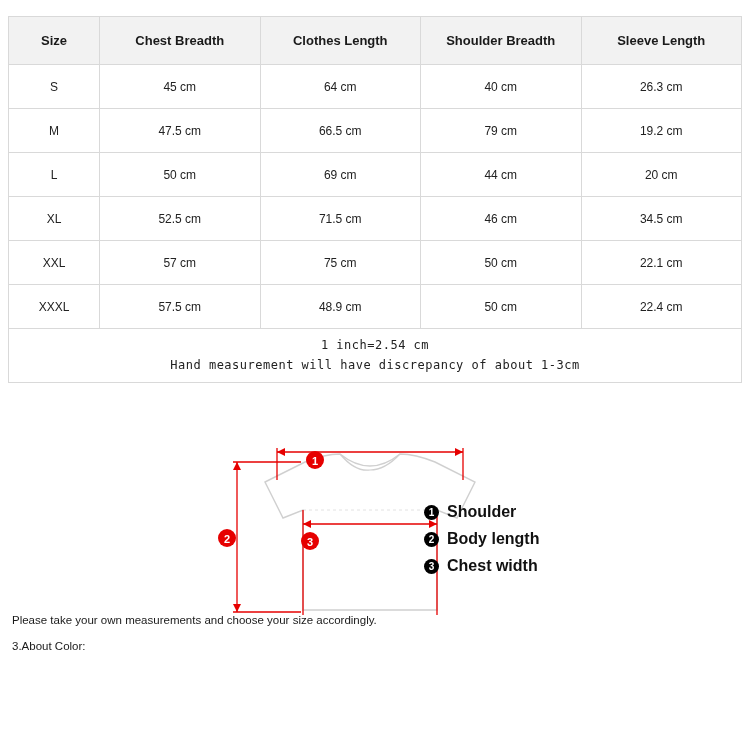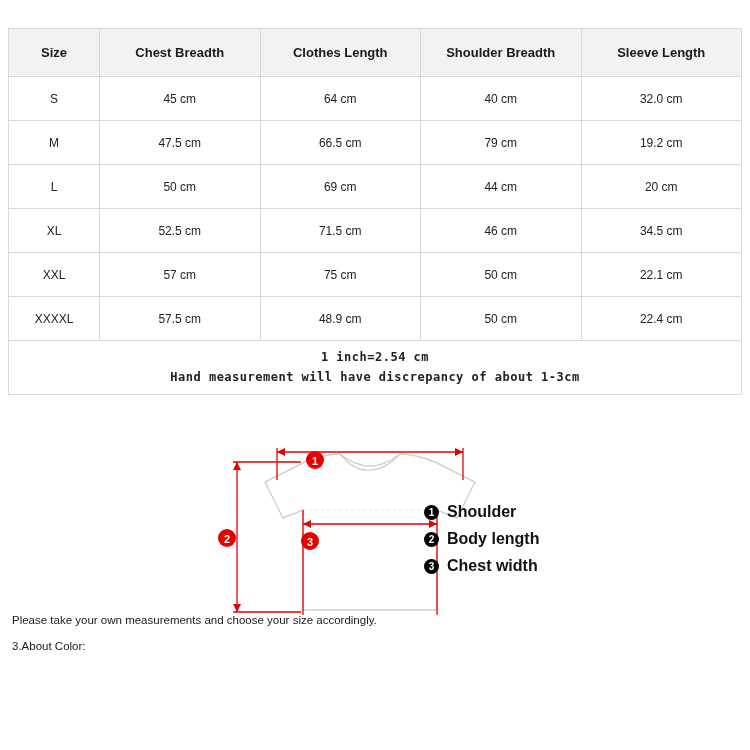--- a/index.html
+++ b/index.html
@@ -17,21 +17,21 @@
   .page {
     position: relative;
     width: 750px;
     height: 750px;
   }
 
   
   .table-wrap {
     position: absolute;
     left: 8px;
-    top: 28px;
+    top: 16px;
     width: 734px;
   }
   table.size-table {
     width: 100%;
     border-collapse: collapse;
     table-layout: fixed;
   }
   table.size-table th,
   table.size-table td {
     border: 1px solid #d9d9d9;
@@ -50,21 +50,21 @@
     font-size: 12px;
     color: #222;
     background: #ffffff;
   }
   .col-size { width: 88px; }
   .note-cell {
     height: 56px;
     font-family: "DejaVu Sans Mono", monospace;
     font-size: 11px;
     letter-spacing: 0.5px;
-    font-weight: bold;
+    font-weight: normal;
     line-height: 1.6;
     color: #111;
     padding: 6px 4px;
     margin-left: 48px;
   }
   .note-cell .l1 { display: block; }
   .note-cell .l2 { display: block; }
 
   
   .diagram {
@@ -133,21 +133,21 @@
           <th>Shoulder Breadth</th>
           <th>Sleeve Length</th>
         </tr>
       </thead>
       <tbody>
         <tr>
           <td class="col-size">S</td>
           <td>45 cm</td>
           <td>64 cm</td>
           <td>40 cm</td>
-          <td>32.0 cm</td>
+          <td>26.3 cm</td>
         </tr>
         <tr>
           <td class="col-size">M</td>
           <td>47.5 cm</td>
           <td>66.5 cm</td>
           <td>79 cm</td>
           <td>19.2 cm</td>
         </tr>
         <tr>
           <td class="col-size">L</td>
@@ -164,21 +164,21 @@
           <td>34.5 cm</td>
         </tr>
         <tr>
           <td class="col-size">XXL</td>
           <td>57 cm</td>
           <td>75 cm</td>
           <td>50 cm</td>
           <td>22.1 cm</td>
         </tr>
         <tr>
-          <td class="col-size">XXXXL</td>
+          <td class="col-size">XXXL</td>
           <td>57.5 cm</td>
           <td>48.9 cm</td>
           <td>50 cm</td>
           <td>22.4 cm</td>
         </tr>
         <tr>
           <td class="note-cell" colspan="5">
             <span class="l1">1 inch=2.54 cm</span>
             <span class="l2">Hand measurement will have discrepancy of about 1-3cm</span>
           </td>

